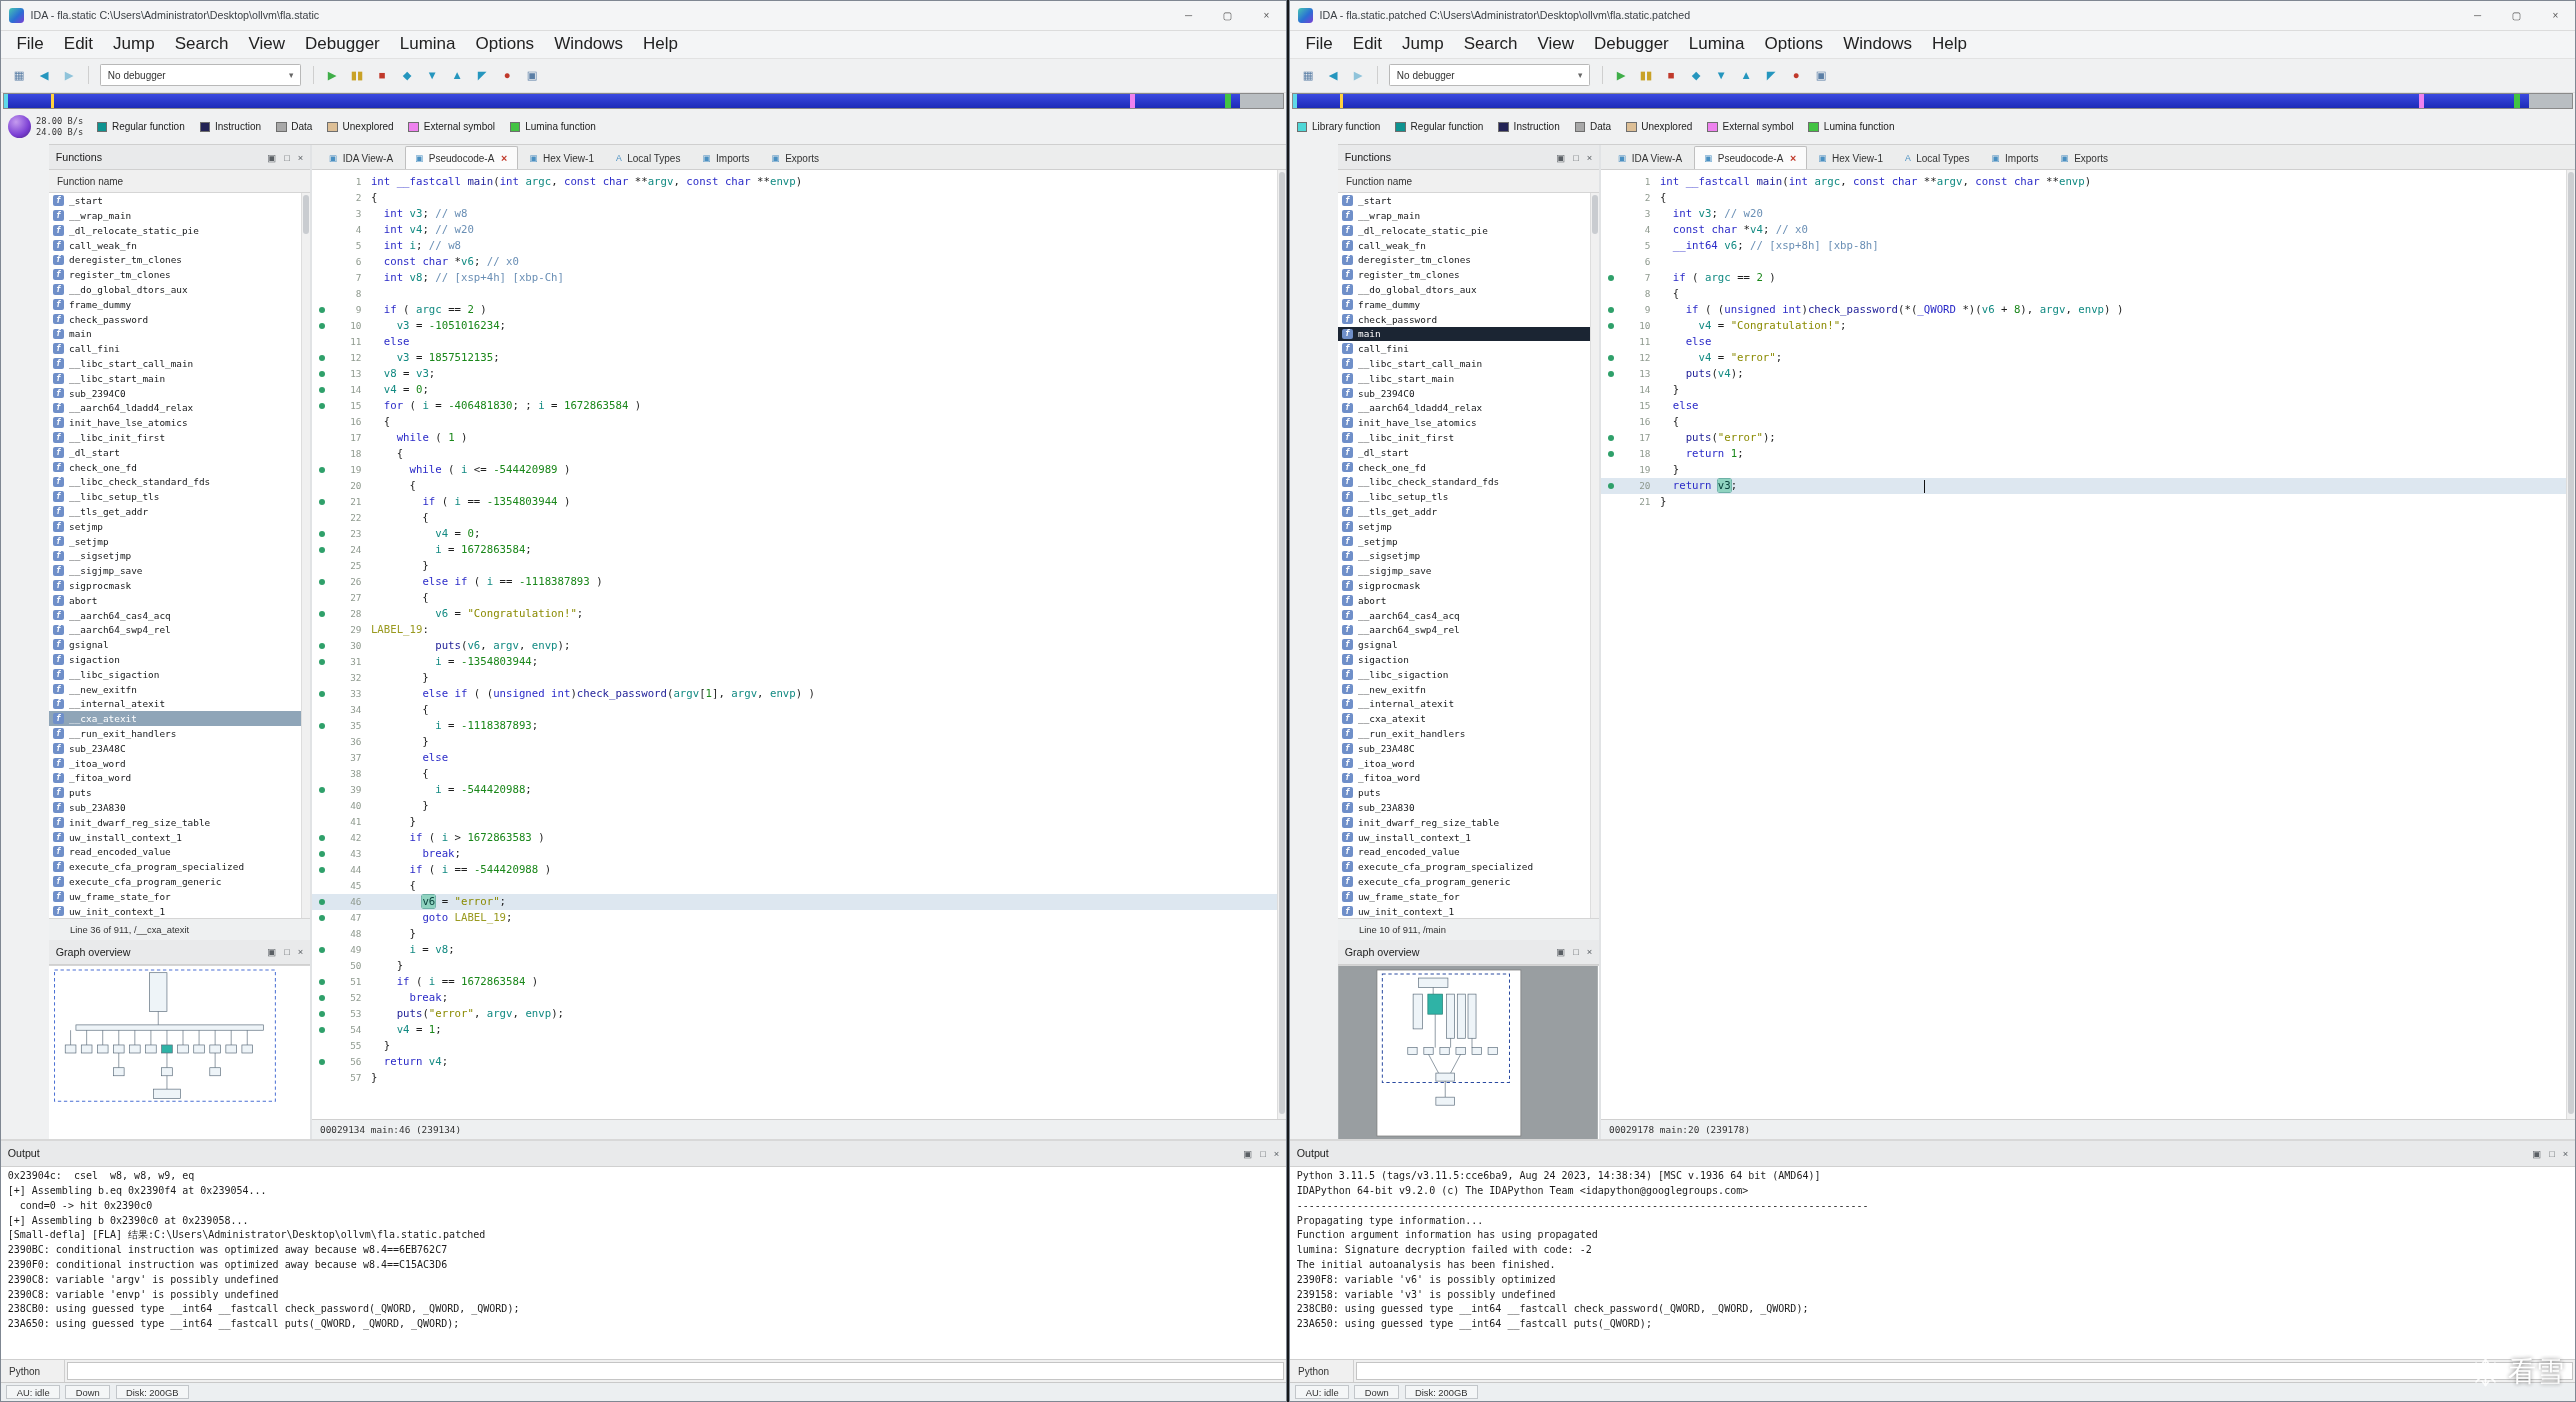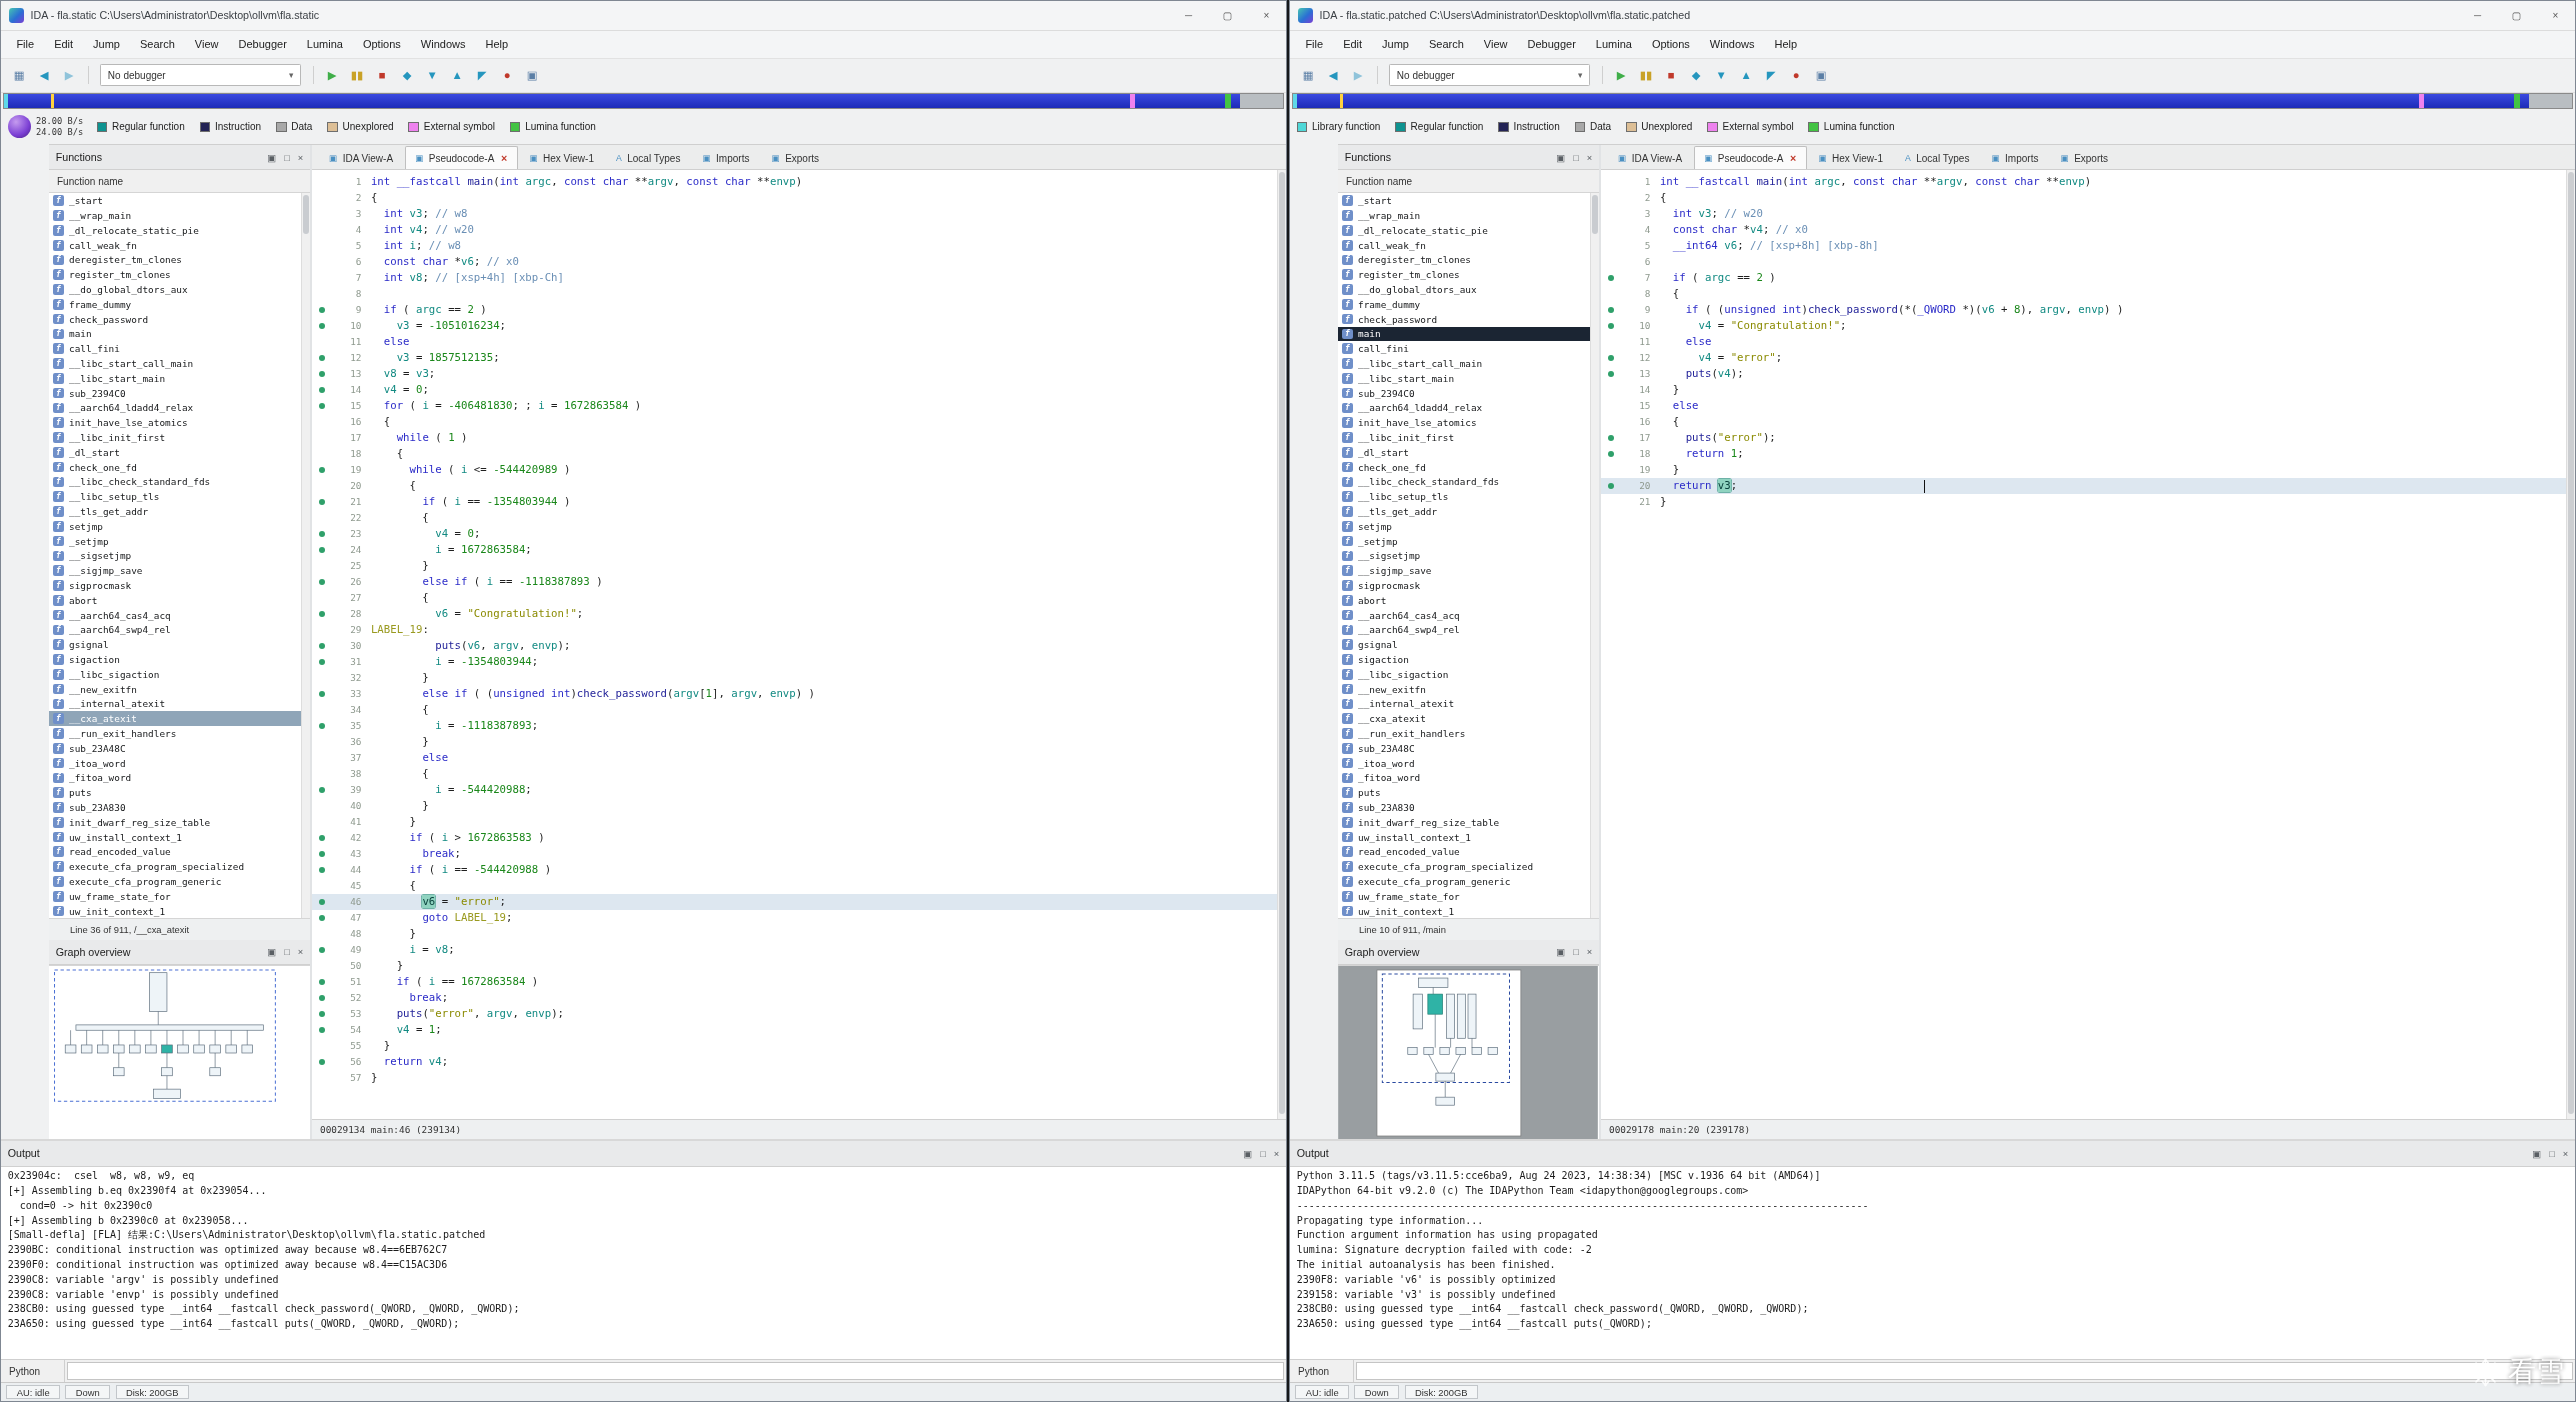--- a/index.html
+++ b/index.html
@@ -13,21 +13,21 @@
   .titlebar { height:29.5px; background:#f4f5f6; border-bottom:0.7px solid #dcdcdc; display:flex;
               align-items:center; padding-left:8px; flex:0 0 auto; }
   .app-icon { width:14.8px; height:14.8px; border-radius:3.4px; margin-right:6.7px;
               background:linear-gradient(135deg,#46c6b2,#2a6fd4 55%,#7b3fd4); }
   .title-text { font-size:10.7px; color:#3a3f44; white-space:nowrap; }
   .win-controls { margin-left:auto; display:flex; height:100%; }
   .win-btn { width:39px; display:flex; align-items:center; justify-content:center; font-size:10px; color:#555; }
 
   .menubar { height:28px; background:#f4f5f6; border-bottom:0.7px solid #e2e2e2; display:flex;
              align-items:center; padding-left:5.4px; flex:0 0 auto; }
-  .menu-item { padding:0 10px; font-size:11px; color:#222; }
+  .menu-item { padding:0 10px; font-size:17px; color:#222; }
 
   .toolbar { height:34px; background:#f0f1f2; border-bottom:0.7px solid #e0e0e0; display:flex;
              align-items:center; padding:0 6.7px; gap:2px; flex:0 0 auto; }
   .tb-icon { width:23px; height:23px; display:flex; align-items:center; justify-content:center;
              font-size:11.4px; border-radius:2px; }
   .tb-sep { width:0.7px; height:17.4px; background:#cfcfcf; margin:0 5.4px; }
   .combo { height:21.5px; width:201px; background:#fff; border:0.7px solid #b8b8b8; border-radius:1.3px;
            display:flex; align-items:center; padding:0 6.7px; font-size:10px; color:#333; margin:0 4px; }
   .combo-arrow { margin-left:auto; color:#666; font-size:8.7px; }
 

